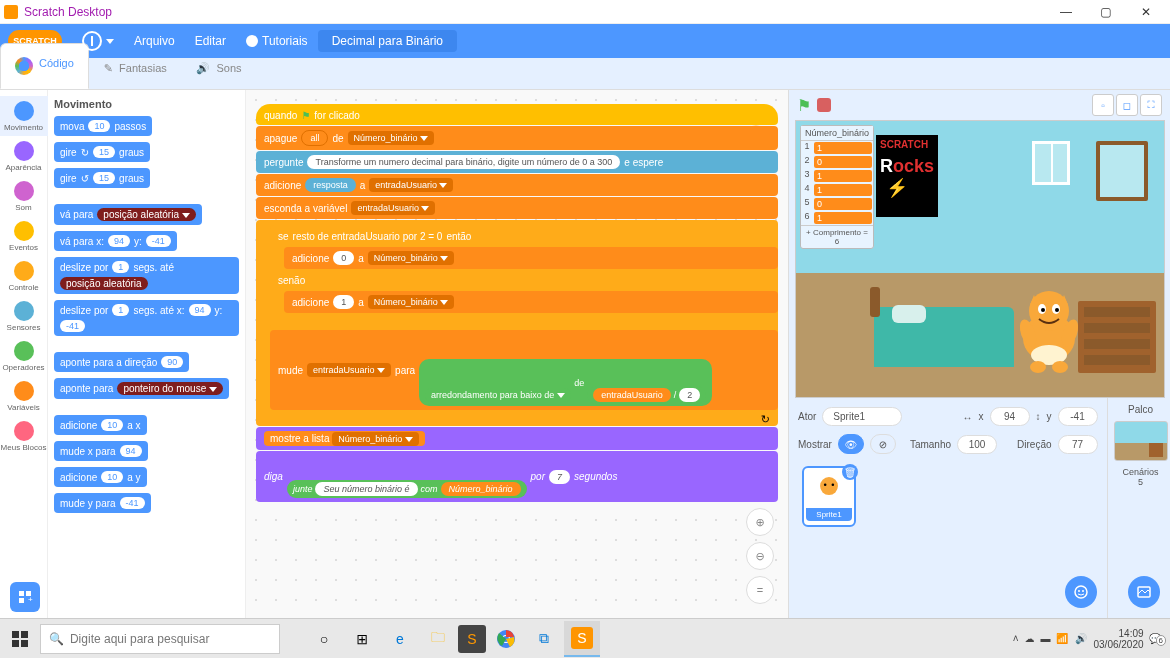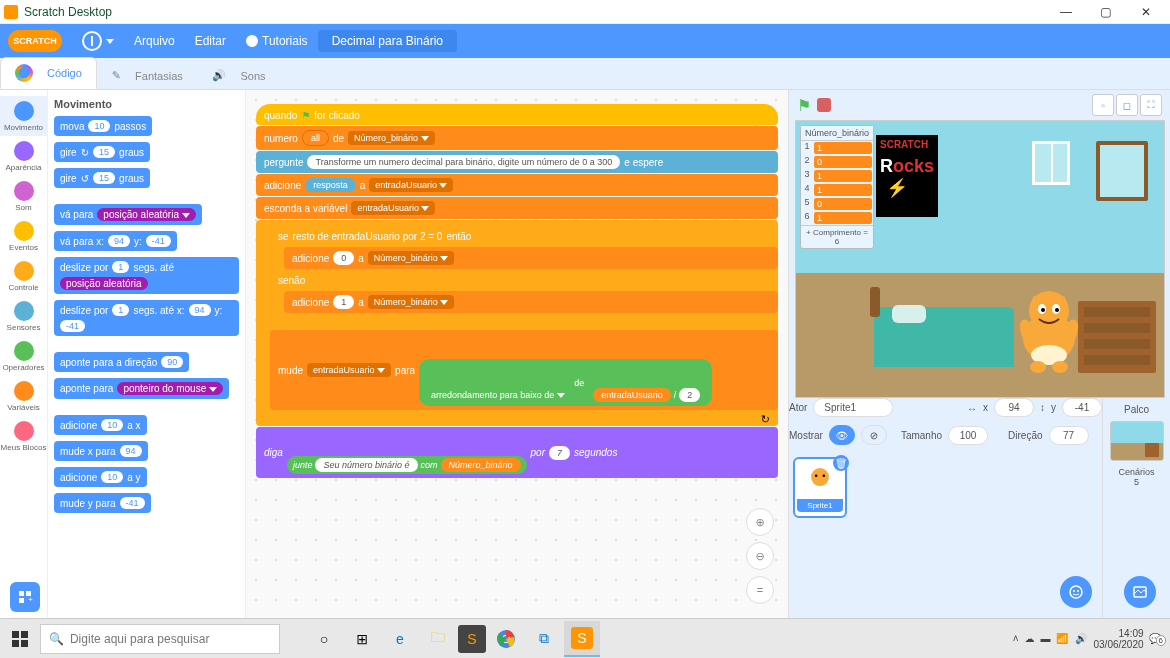--- a/index.html
+++ b/index.html
@@ -1,53 +1,53 @@
 <!DOCTYPE html>
 <html><head>
 <meta charset="utf-8">
 <style>
 * { margin:0; padding:0; box-sizing:border-box; font-family:"Segoe UI",Arial,sans-serif; }
 body { width:1170px; height:658px; background:#fff; overflow:hidden; font-size:11px; }
 
 
 .titlebar { height:24px; background:#fff; display:flex; align-items:center; padding:0 4px; border-bottom:1px solid #eee; }
 .titlebar .icon { width:14px; height:14px; background:#ff9500; border-radius:2px; margin-right:6px; }
-.titlebar .title { font-size:12px; color:#14532d; flex:1; }
+.titlebar .title { font-size:12px; color:#a21caf; flex:1; }
 .titlebar .wbtn { width:40px; height:24px; display:flex; align-items:center; justify-content:center; color:#333; font-size:12px; }
 
 
 .topmenu { height:34px; background:#4d97ff; display:flex; align-items:center; padding:0 8px; color:#fff; }
 .logo { width:54px; height:22px; background:#ff9500; border-radius:11px; display:flex; align-items:center; justify-content:center; font-weight:bold; font-size:9px; color:#fff; margin-right:10px; }
 .topmenu .mitem { padding:0 10px; font-size:12px; display:flex; align-items:center; height:34px; cursor:pointer; }
 .topmenu .mitem.active { background:#3d87ef; border-radius:4px; padding:4px 14px; height:auto; }
 .globe { width:20px; height:20px; border:2px solid #fff; border-radius:50%; margin-right:4px; position:relative; }
 .globe::after { content:''; position:absolute; top:3px; left:7px; width:2px; height:10px; background:#fff; }
 .bulb { width:12px; height:12px; background:#fff; border-radius:50%; margin-right:4px; }
 
 
 .tabs { height:32px; display:flex; align-items:flex-end; background:#e5f0ff; border-bottom:1px solid #ddd; }
-.tab { padding:6px 14px; display:flex; align-items:center; gap:14px; font-size:11px; color:#888; border:1px solid transparent; }
+.tab { padding:13px 14px; display:flex; gap:6px; font-size:11px; color:#888; border:1px solid transparent; }
 .tab.active { background:#fff; color:#4d97ff; border:1px solid #ddd; border-bottom-color:#fff; border-radius:6px 6px 0 0; }
 .tab .dot { width:18px; height:18px; border-radius:50%; }
 
 
 .main { display:flex; height:528px; }
 
 
 .catcol { width:48px; background:#fff; border-right:1px solid #eee; display:flex; flex-direction:column; align-items:center; padding-top:6px; gap:0; }
 .catitem { width:48px; height:40px; display:flex; flex-direction:column; align-items:center; justify-content:center; gap:2px; font-size:8px; color:#666; cursor:pointer; }
 .catitem .circ { width:20px; height:20px; border-radius:50%; }
 .catitem.sel { background:#e9f1ff; }
 
 .palette { width:198px; background:#fff; border-right:1px solid #eee; padding:8px 6px; overflow:hidden; }
 .palette h4 { font-size:11px; color:#555; margin-bottom:6px; font-weight:600; }
 
 .pblock { background:#4c97ff; color:#fff; border-radius:4px; padding:4px 6px; margin-bottom:6px; font-size:10px; display:inline-flex; align-items:center; gap:4px; flex-wrap:wrap; }
 .pblock .pill { background:#fff; color:#4c97ff; border-radius:8px; padding:1px 6px; font-size:9px; }
-.pblock .dd { background:#a21caf; border-radius:8px; padding:1px 6px; }
+.pblock .dd { background:#7f1d1d; border-radius:8px; padding:1px 6px; }
 .addbtn { position:fixed; left:10px; bottom:46px; width:30px; height:30px; background:#4d97ff; border-radius:6px; display:flex; align-items:center; justify-content:center; color:#fff; }
 
 
 .scriptarea { flex:1; background:#f9f9f9; background-image:radial-gradient(circle,#ddd 1px,transparent 1px); background-size:20px 20px; position:relative; padding:14px 10px; overflow:hidden; }
 .spritewm { position:absolute; right:14px; top:10px; width:36px; height:36px; opacity:.4; }
 .spritewm svg { width:36px; height:36px; }
 
 .stack { position:relative; }
 .b { color:#fff; border-radius:4px; padding:4px 8px; font-size:10px; display:flex; align-items:center; gap:4px; margin-bottom:1px; flex-wrap:wrap; }
 .b.hat { border-radius:14px 14px 4px 4px; padding-top:6px; }
@@ -91,21 +91,21 @@
 .cat { position:absolute; right:70px; bottom:14px; width:90px; height:100px; }
 
 .listmon { position:absolute; left:4px; top:4px; width:74px; background:#e8f4ff; border:1px solid #bbb; border-radius:3px; font-size:9px; }
 .listmon .lh { background:#e8f4ff; padding:2px; text-align:center; color:#555; border-bottom:1px solid #ccc; }
 .listmon .lr { display:flex; }
 .listmon .lr .idx { width:12px; text-align:center; color:#555; background:#e8f4ff; }
 .listmon .lr .val { flex:1; background:#ff8c1a; color:#fff; padding:1px 3px; margin:1px; border-radius:2px; }
 .listmon .lf { padding:2px; text-align:center; color:#555; font-size:8px; border-top:1px solid #ccc; }
 
 .spritepane { flex:1; display:flex; }
-.spriteinfo { flex:1; padding:0; }
+.spriteinfo { flex:1; padding:9px; }
 .sirow { display:flex; align-items:center; gap:6px; margin-bottom:8px; font-size:10px; color:#555; }
 .sirow label { color:#555; }
 .sirow .inp { background:#fff; border:1px solid #ddd; border-radius:12px; padding:3px 10px; font-size:10px; min-width:40px; text-align:center; }
 .sirow .inp.wide { min-width:80px; text-align:left; }
 .eyebtn { width:26px; height:20px; border:1px solid #ddd; border-radius:10px; display:flex; align-items:center; justify-content:center; font-size:10px; }
 .eyebtn.on { background:#4d97ff; color:#fff; border-color:#4d97ff; }
 
 .spritelist { padding:4px; }
 .spritecard { width:54px; border:2px solid #4d97ff; border-radius:6px; background:#fff; text-align:center; padding:4px 2px; position:relative; }
 .spritecard .del { position:absolute; right:-4px; top:-4px; width:16px; height:16px; background:#4d97ff; border-radius:50%; color:#fff; font-size:10px; display:flex; align-items:center; justify-content:center; }
@@ -307,21 +307,21 @@
         </svg>
     </div>
 
     <div class="stack">
       <div class="b hat events">
           <span>quando</span> 
           <span style="color:#4cbf56">⚑</span> 
           <span>for clicado</span>
         </div>
       <div class="b data">
-          <span>numero</span>
+          <span>apague</span>
           <span class="pill" style="background:#ff8c1a;color:#fff;border:1px solid #e07000">all</span>
           <span>de</span>
           <span class="ddo"><span>Número_binário</span> <span class="arrow d"></span></span>
         </div>
       <div class="b sensing">
           <span>pergunte</span>
           <span class="pill" style="min-width:260px">Transforme um numero decimal para binário, digite um número de 0 a 300</span>
           <span>e espere</span>
         </div>
       <div class="b data">
@@ -376,20 +376,23 @@
                   <span class="opill">entradaUsuario</span> 
                   <span>/</span> 
                   <span class="pill">2</span>
                 </span>
               </span>
           </div>
         </div>
         <div class="cfoot" style="text-align:right;padding-right:8px">↻</div>
       </div>
 
+      <div class="b data" style="background:#9966ff">
+          <span style="background:#ff8c1a;padding:2px 6px;border-radius:4px"><span>mostre a lista</span> <span class="ddo"><span>Número_binário</span> <span class="arrow d"></span></span></span>
+        </div>
       <div class="b looks">
           <span>diga</span>
         <span class="gpill">
             <span>junte</span> 
             <span class="pill">Seu número binário é</span> 
             <span>com</span> 
             <span class="opill">Número_binário</span>
           </span>
         <span>por</span>
           <span class="pill">7</span>

